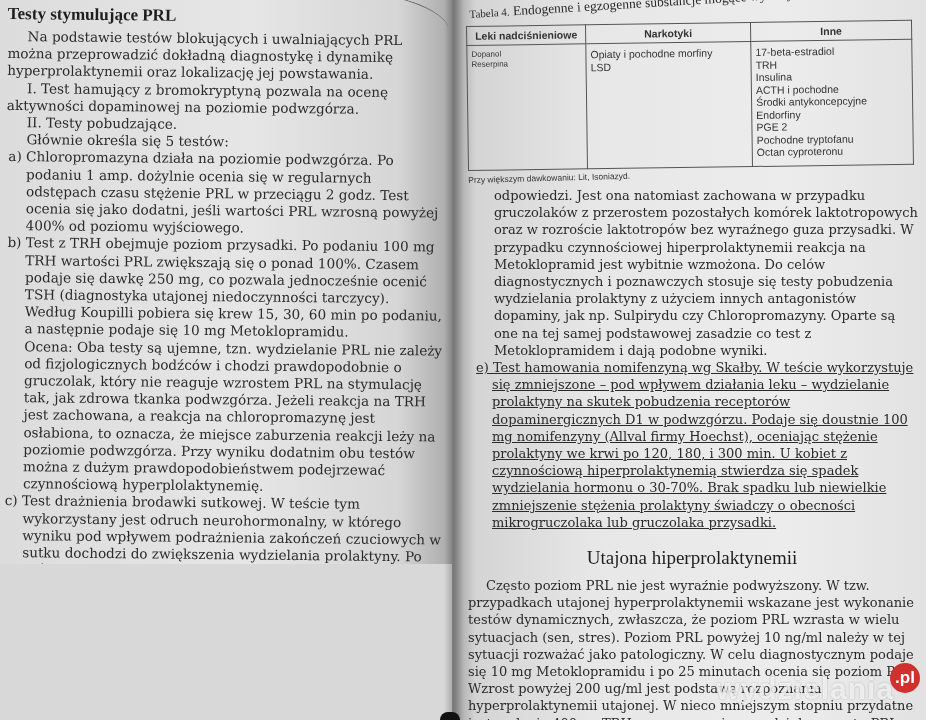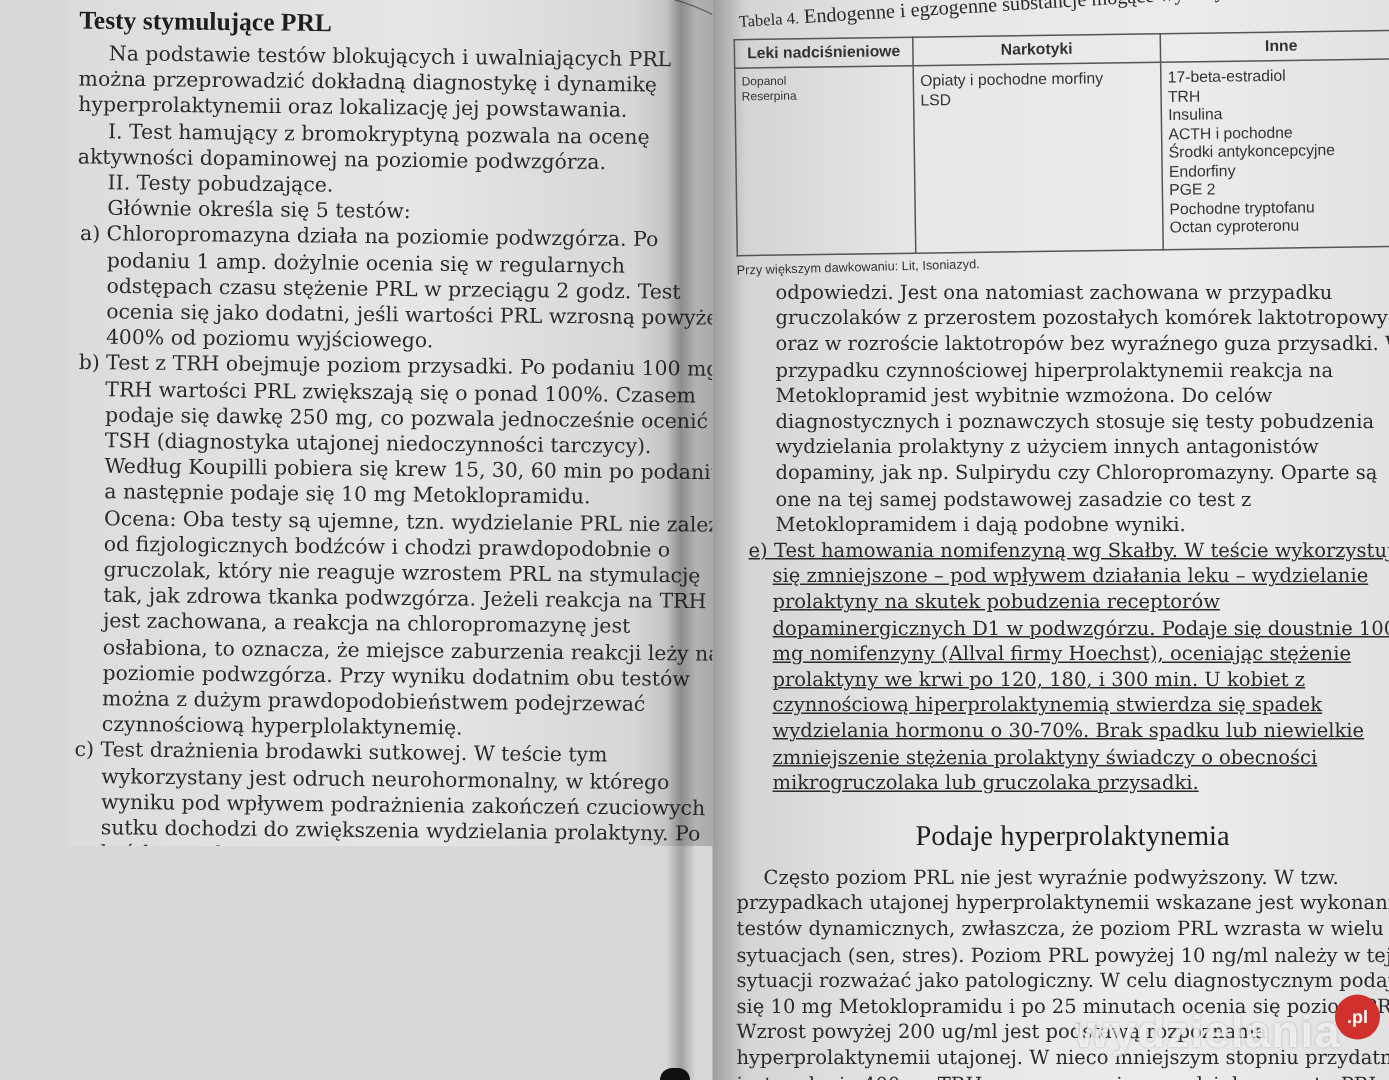--- a/index.html
+++ b/index.html
@@ -8,21 +8,20 @@
     background: #d8d8d8;
     font-family: "DejaVu Serif", "Liberation Serif", serif;
     color: #2a2a2a;
     position: relative;
   }
   .spread { position: absolute; inset: 0; display: flex; }
   .page-left {
     position: relative; width: 452px; height: 564px;
     background: linear-gradient(90deg, #dcdcdc 0%, #e6e6e6 55%, #d6d6d6 88%, #a9a9a9 100%);
     overflow: hidden;
-    margin-left: 45px;
   }
   .page-right {
     position: relative; width: 474px; height: 720px;
     background: linear-gradient(90deg, #9c9c9c 0%, #d4d4d4 5%, #e7e7e7 30%, #ececec 70%, #e2e2e2 100%);
     overflow: hidden;
   }
   .gutter-shadow {
     position: absolute; left: 444px; top: 0; width: 20px; height: 720px;
     background: linear-gradient(90deg, rgba(0,0,0,0) 0%, rgba(0,0,0,0.25) 50%, rgba(0,0,0,0) 100%);
     pointer-events: none;
@@ -66,21 +65,21 @@
 
   .watermark {
     position: absolute; right: 6px; bottom: 14px; display: flex; align-items: center; gap: 0;
   }
   .watermark .wm-text {
     font-family: "Liberation Sans", sans-serif; font-size: 30px; font-weight: bold; color: rgba(255,255,255,0.75);
     letter-spacing: 1px; text-shadow: 0 0 2px rgba(120,120,120,0.5);
   }
   .watermark .wm-badge {
     width: 30px; height: 30px; border-radius: 50%; background: #d0312d; color: #fff;
-    font-family: "Liberation Sans", sans-serif; font-size: 12px; font-weight: bold;
+    font-family: "Liberation Sans", sans-serif; font-size: 17px; font-weight: bold;
     display: flex; align-items: center; justify-content: center; margin-left: -4px; margin-top: -22px;
   }
   .binding-dot { position: absolute; left: 440px; bottom: 0; width: 20px; height: 8px; background: #111; border-radius: 10px 10px 0 0; }
 </style>
 </head>
 <body>
 
 <div class="spread">
 
   <div class="page-left">
@@ -135,21 +134,21 @@
               <div>Octan cyproteronu</div>
             </td>
           </tr>
         </tbody>
       </table>
       <div class="tnote">Przy większym dawkowaniu: Lit, Isoniazyd.</div>
 
       <p class="body">odpowiedzi. Jest ona natomiast zachowana w przypadku gruczolaków z przerostem pozostałych komórek laktotropowych oraz w rozroście laktotropów bez wyraźnego guza przysadki. W przypadku czynnościowej hiperprolaktynemii reakcja na Metoklopramid jest wybitnie wzmożona. Do celów diagnostycznych i poznawczych stosuje się testy pobudzenia wydzielania prolaktyny z użyciem innych antagonistów dopaminy, jak np. Sulpirydu czy Chloropromazyny. Oparte są one na tej samej podstawowej zasadzie co test z Metoklopramidem i dają podobne wyniki.</p>
       <p class="item">e) Test hamowania nomifenzyną wg Skałby. W teście wykorzystuje się zmniejszone – pod wpływem działania leku – wydzielanie prolaktyny na skutek pobudzenia receptorów dopaminergicznych D1 w podwzgórzu. Podaje się doustnie 100 mg nomifenzyny (Allval firmy Hoechst), oceniając stężenie prolaktyny we krwi po 120, 180, i 300 min. U kobiet z czynnościową hiperprolaktynemią stwierdza się spadek wydzielania hormonu o 30-70%. Brak spadku lub niewielkie zmniejszenie stężenia prolaktyny świadczy o obecności mikrogruczolaka lub gruczolaka przysadki.</p>
 
-      <h3>Podaje hyperprolaktynemia</h3>
+      <h3>Utajona hiperprolaktynemii</h3>
       <p class="para first">Często poziom PRL nie jest wyraźnie podwyższony. W tzw. przypadkach utajonej hyperprolaktynemii wskazane jest wykonanie testów dynamicznych, zwłaszcza, że poziom PRL wzrasta w wielu sytuacjach (sen, stres). Poziom PRL powyżej 10 ng/ml należy w tej sytuacji rozważać jako patologiczny. W celu diagnostycznym podaje się 10 mg Metoklopramidu i po 25 minutach ocenia się poziom PRL. Wzrost powyżej 200 ug/ml jest podstawą rozpoznania hyperprolaktynemii utajonej. W nieco mniejszym stopniu przydatne jest podanie 400 ug TRH, co zazwyczaj prowadzi do wzrostu PRL powyżej 60 ng/ml.</p>
 
     </div>
 
     <div class="watermark">
       <span class="wm-text">wydzielania</span>
       <span class="wm-badge">.pl</span>
     </div>
   </div>
 

